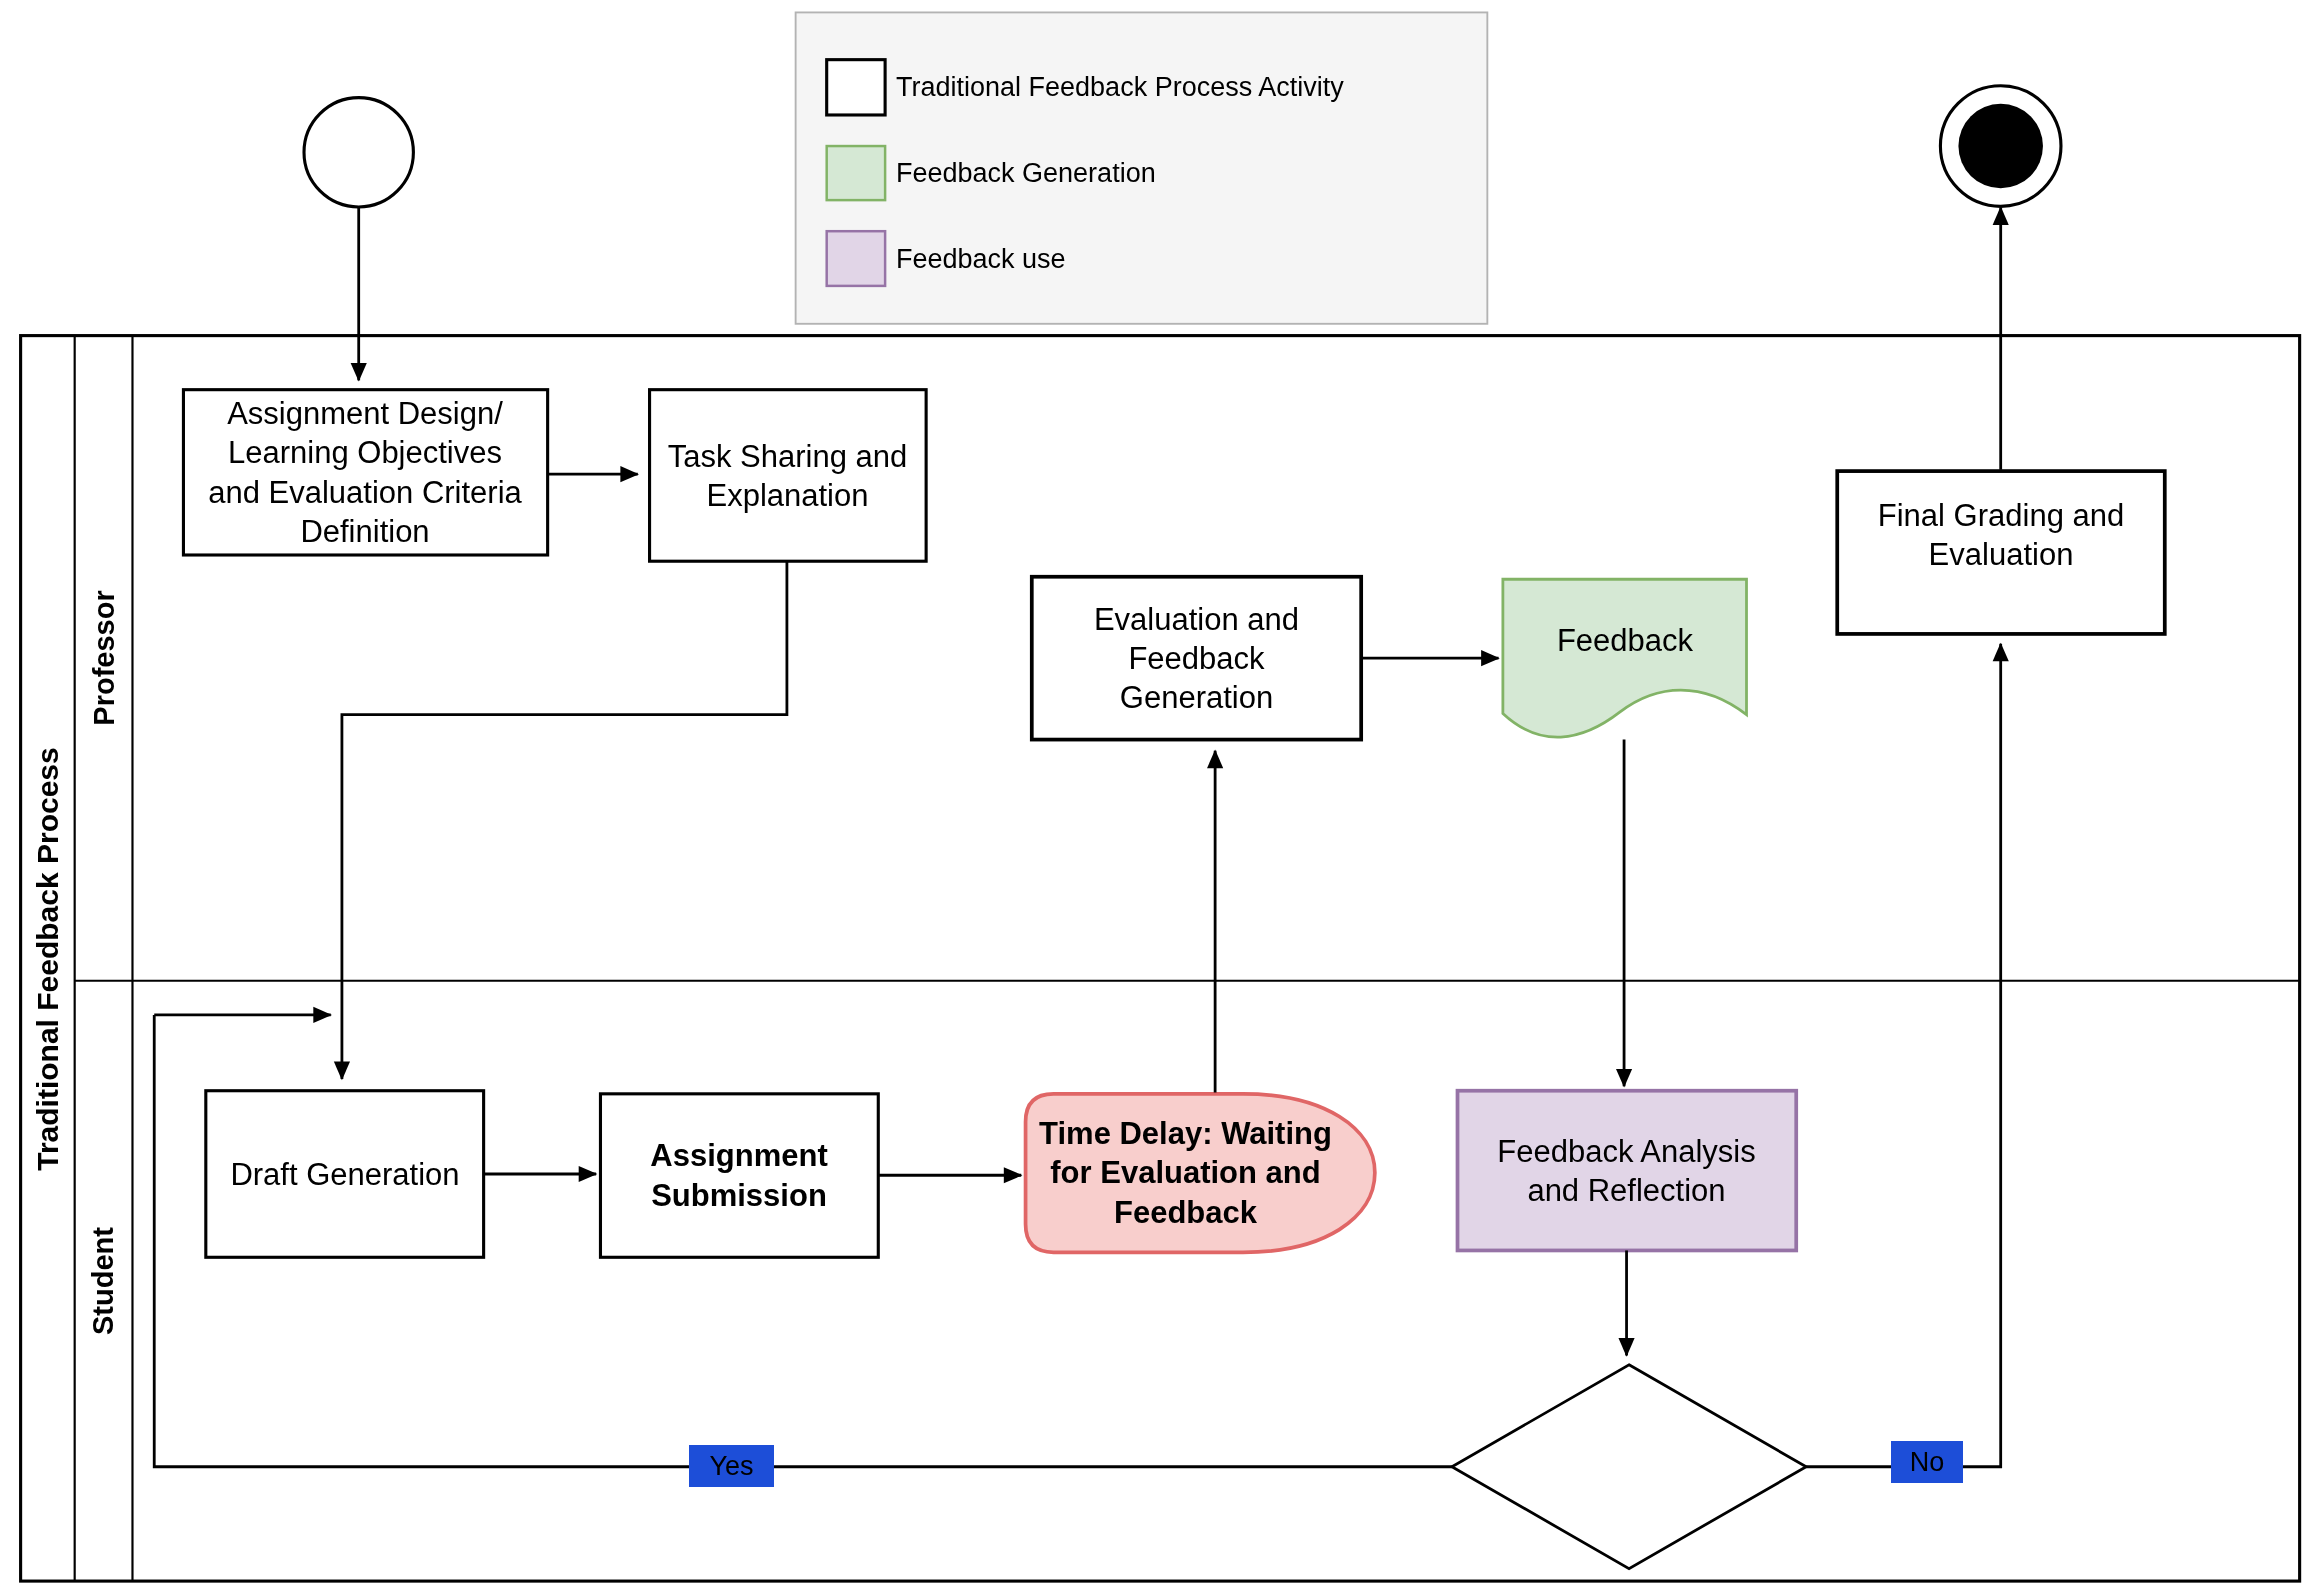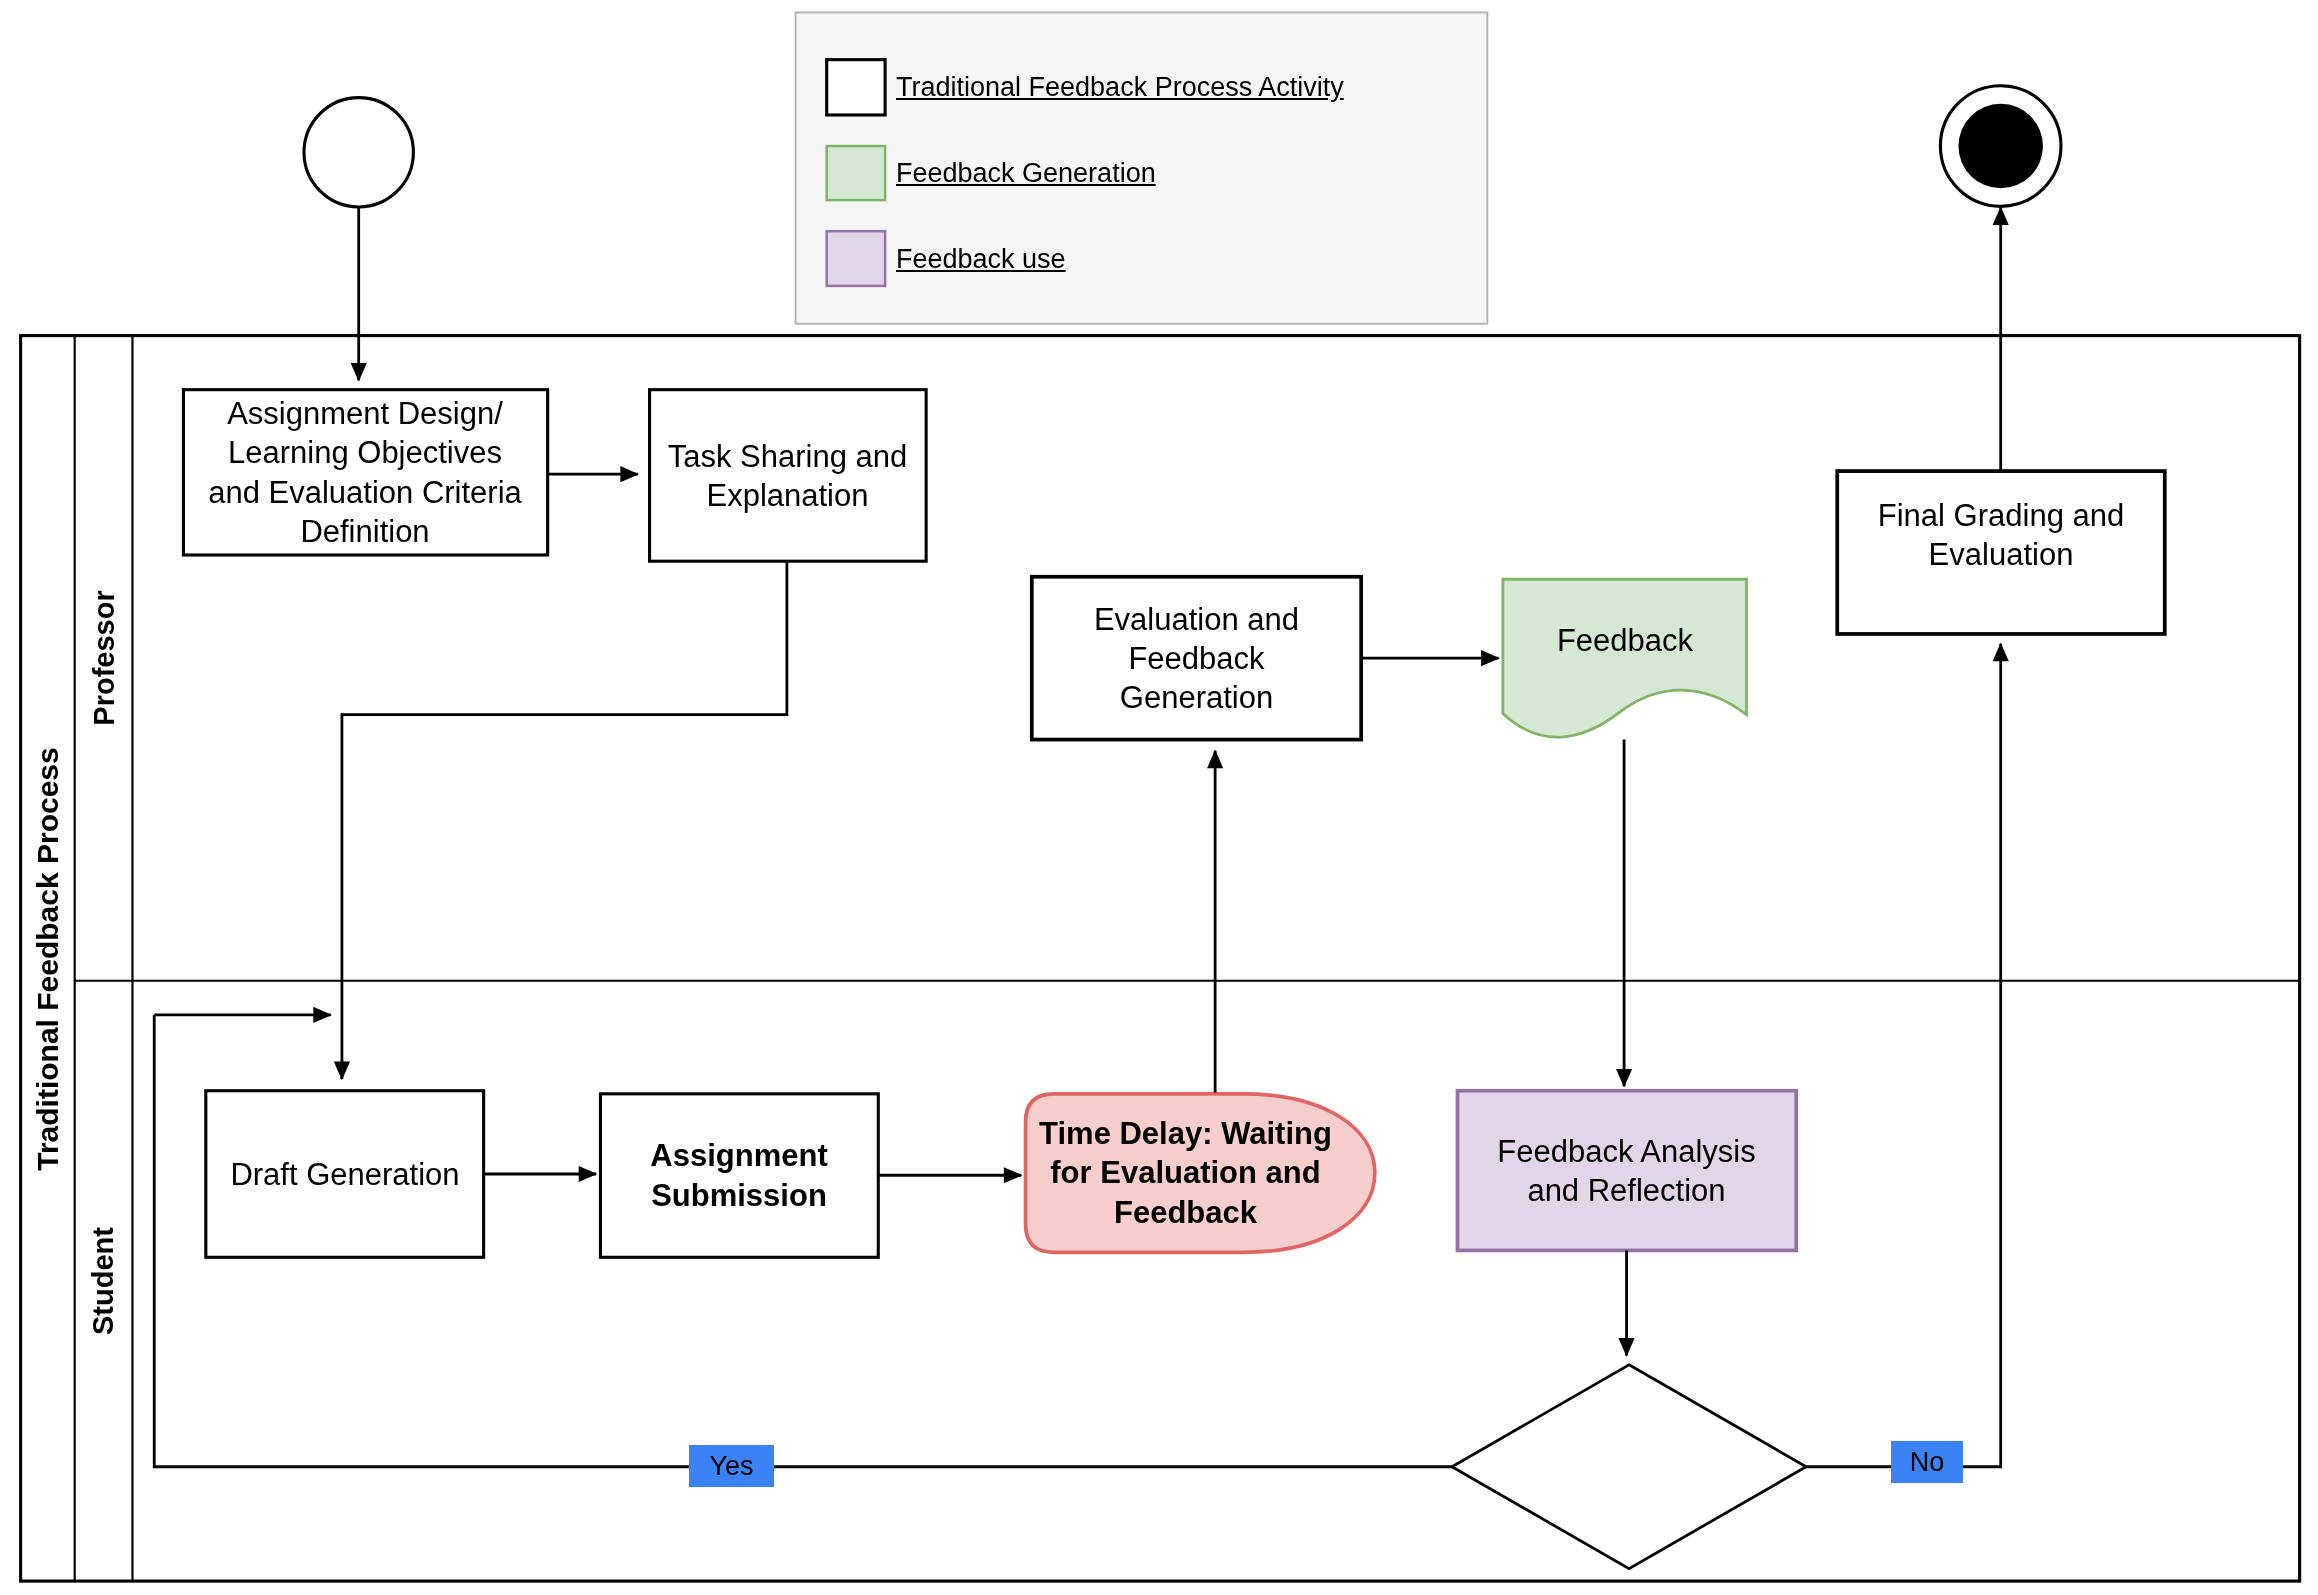--- a/index.html
+++ b/index.html
@@ -13,25 +13,25 @@
   }
   #diagram-svg{position:absolute;left:0;top:0;}
   .lbl{
     position:absolute;
     display:flex;align-items:center;justify-content:center;
     text-align:center;
     white-space:pre-line;
     font-size:31px;line-height:1.26;
     color:#000;
   }
-  .lbl.left{justify-content:flex-start;text-align:right;text-decoration:underline;}
+  .lbl.left{justify-content:flex-start;text-align:right;}
   .rot{transform:rotate(-90deg);font-weight:bold;font-size:30px;white-space:nowrap;}
   .legend-label{font-size:27px;}
   .bold{font-weight:bold;}
-  .edge-label{font-size:27px;background:#3b82f6;padding:0 5px;}
+  .edge-label{font-size:27px;background:#1d4ed8;padding:0 5px;}
 </style>
 </head>
 <body>
 
 <div id="canvas">
 
   <svg id="diagram-svg" width="2319" height="1596" viewBox="0 0 3731 2568" xmlns="http://www.w3.org/2000/svg">
     <defs>
       <marker id="arr" markerUnits="userSpaceOnUse" markerWidth="40" markerHeight="32" refX="30" refY="15" orient="auto">
         <path d="M2,2 L32,15 L2,28 Z" fill="#000"></path>

